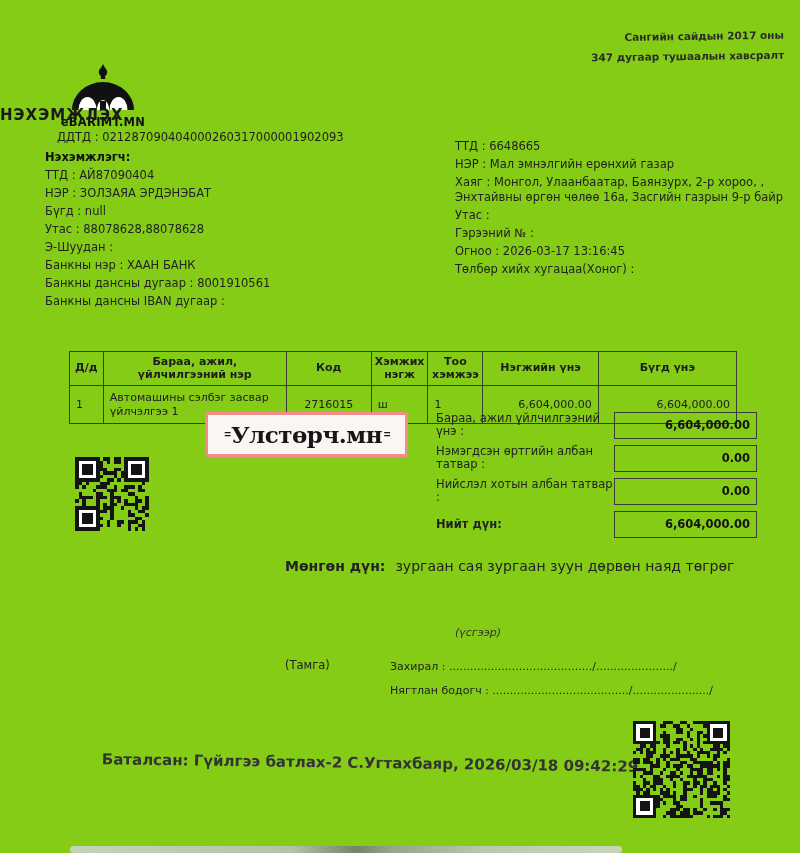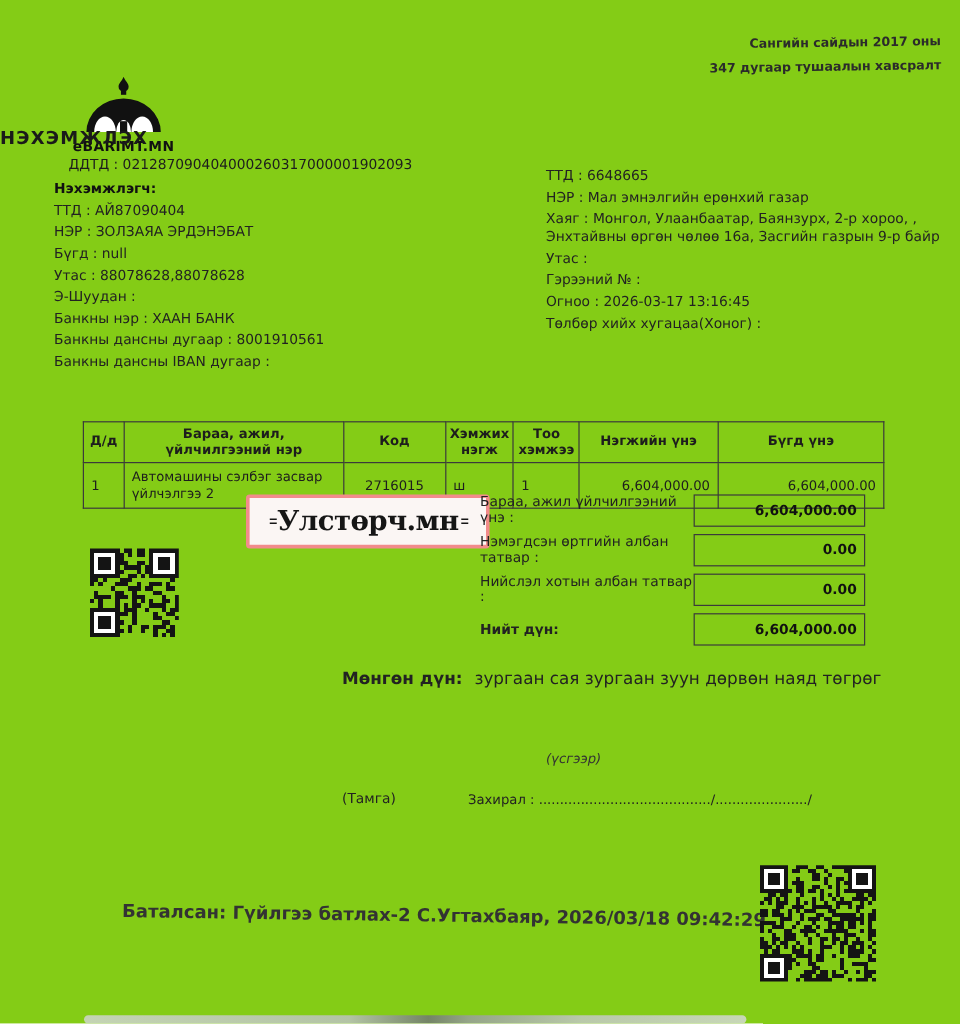--- a/index.html
+++ b/index.html
@@ -50,21 +50,21 @@
   .stamp .txt { font-size:23px; letter-spacing:-0.5px; }
   .stamp .wing { font-size:17px; font-weight:bold; margin:0 2px; letter-spacing:-2px; }
 
   
   .qr { position:absolute; }
   .qr svg { width:100%; height:100%; display:block; }
   .qr-left { left:75px; top:457px; width:74px; height:74px; }
   .qr-right { left:633px; top:721px; width:97px; height:97px; }
 
   
-  .summary { position:absolute; left:400px; top:412px; width:321px; font-size:11.5px; }
+  .summary { position:absolute; left:436px; top:412px; width:321px; font-size:11.5px; }
   .summary .row { display:flex; align-items:center; margin-bottom:6.5px; }
   .summary .lbl { flex:1; color:#222; line-height:13px; }
   .summary .val { width:143px; height:26.5px; line-height:24px; border:1.6px solid #3b3b3b;
     text-align:right; padding-right:6px; font-weight:bold; color:#111; }
   .summary .row.total .lbl { font-weight:bold; }
 
   
   .amount-words { position:absolute; left:285px; top:558px; font-size:14px; color:#222; }
   .amount-words .lbl { font-weight:bold; margin-right:10px; }
   .usgeer { position:absolute; left:455px; top:626px; font-size:11px; font-style:italic; color:#333; }
@@ -151,21 +151,21 @@
         <th>Код</th>
         <th>Хэмжих нэгж</th>
         <th>Тоо хэмжээ</th>
         <th>Нэгжийн үнэ</th>
         <th>Бүгд үнэ</th>
       </tr>
     </thead>
     <tbody>
       <tr>
         <td>1</td>
-        <td>Автомашины сэлбэг засвар үйлчэлгээ 2</td>
+        <td>Автомашины сэлбэг засвар үйлчэлгээ 1</td>
         <td class="code">2716015</td>
         <td>ш</td>
         <td>1</td>
         <td class="num">6,604,000.00</td>
         <td class="num">6,604,000.00</td>
       </tr>
     </tbody>
   </table>
 
   <div class="stamp">
@@ -331,20 +331,21 @@
   </div>
 
   <div class="amount-words">
     <span class="lbl">Мөнгөн дүн:</span><span>зургаан сая зургаан зуун дөрвөн наяд төгрөг</span>
   </div>
   <div class="usgeer">(үсгээр)</div>
 
   <div class="tamga">(Тамга)</div>
   <div class="signs">
     <p>Захирал : ........................................./....................../</p>
+    <p>Нягтлан бодогч : ......................................./....................../</p>
   </div>
 
   <div class="approved">Баталсан: Гүйлгээ батлах-2 С.Угтахбаяр, 2026/03/18 09:42:29</div>
 
   <div class="qr qr-right">
       <svg viewBox="0 0 29 29" shape-rendering="crispEdges" xmlns="http://www.w3.org/2000/svg">
         <rect x="9" y="0" width="1" height="1" fill="#141414"></rect>
         <rect x="10" y="0" width="1" height="1" fill="#141414"></rect>
         <rect x="11" y="0" width="1" height="1" fill="#141414"></rect>
         <rect x="14" y="0" width="1" height="1" fill="#141414"></rect>

